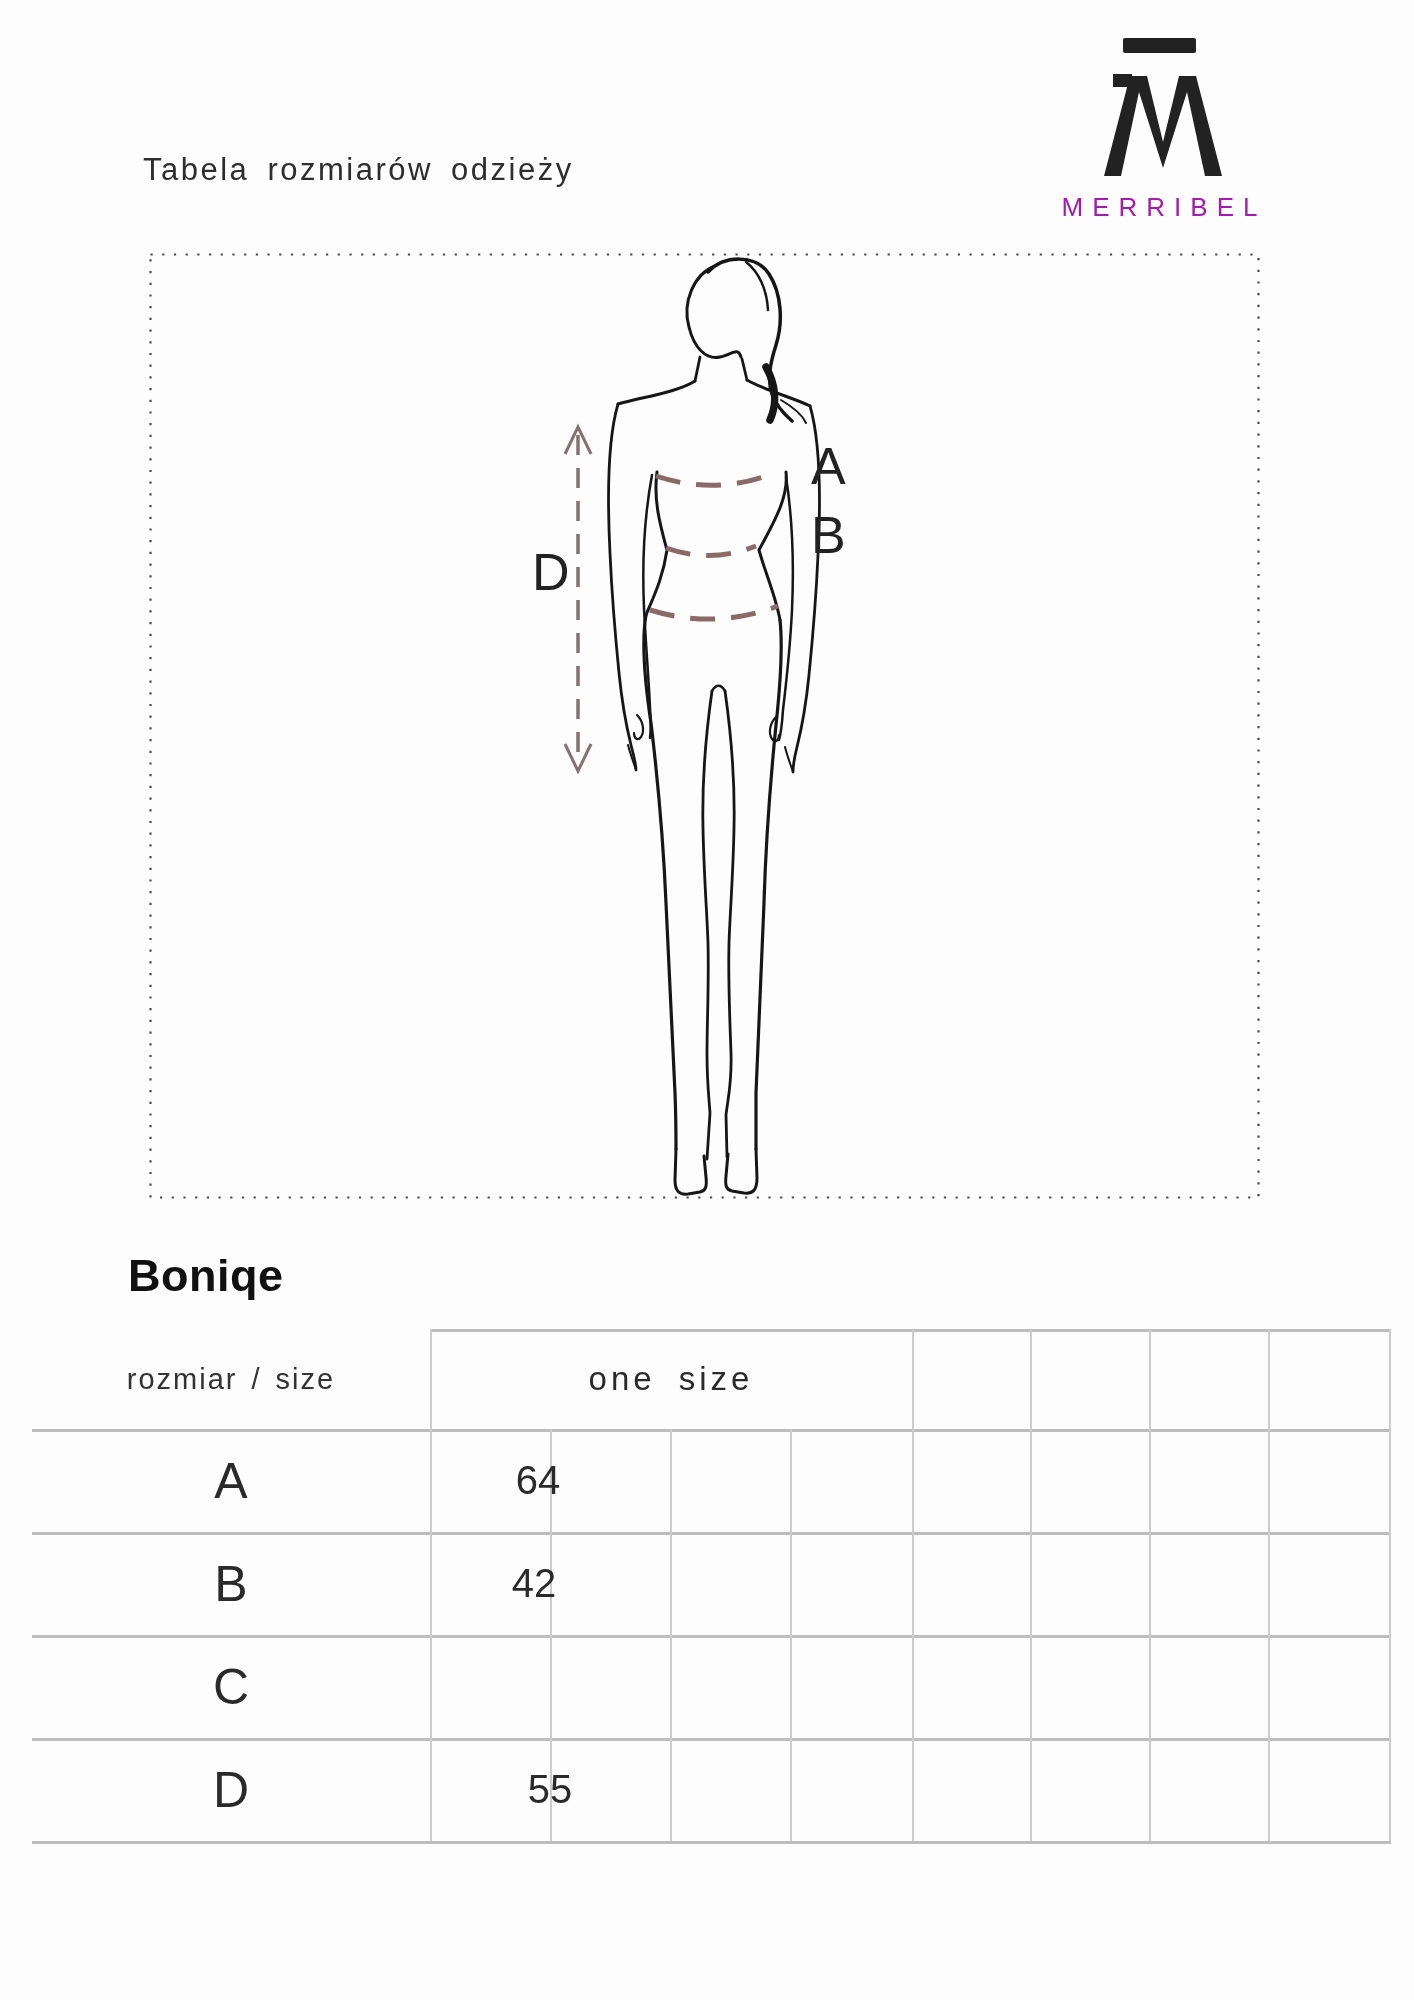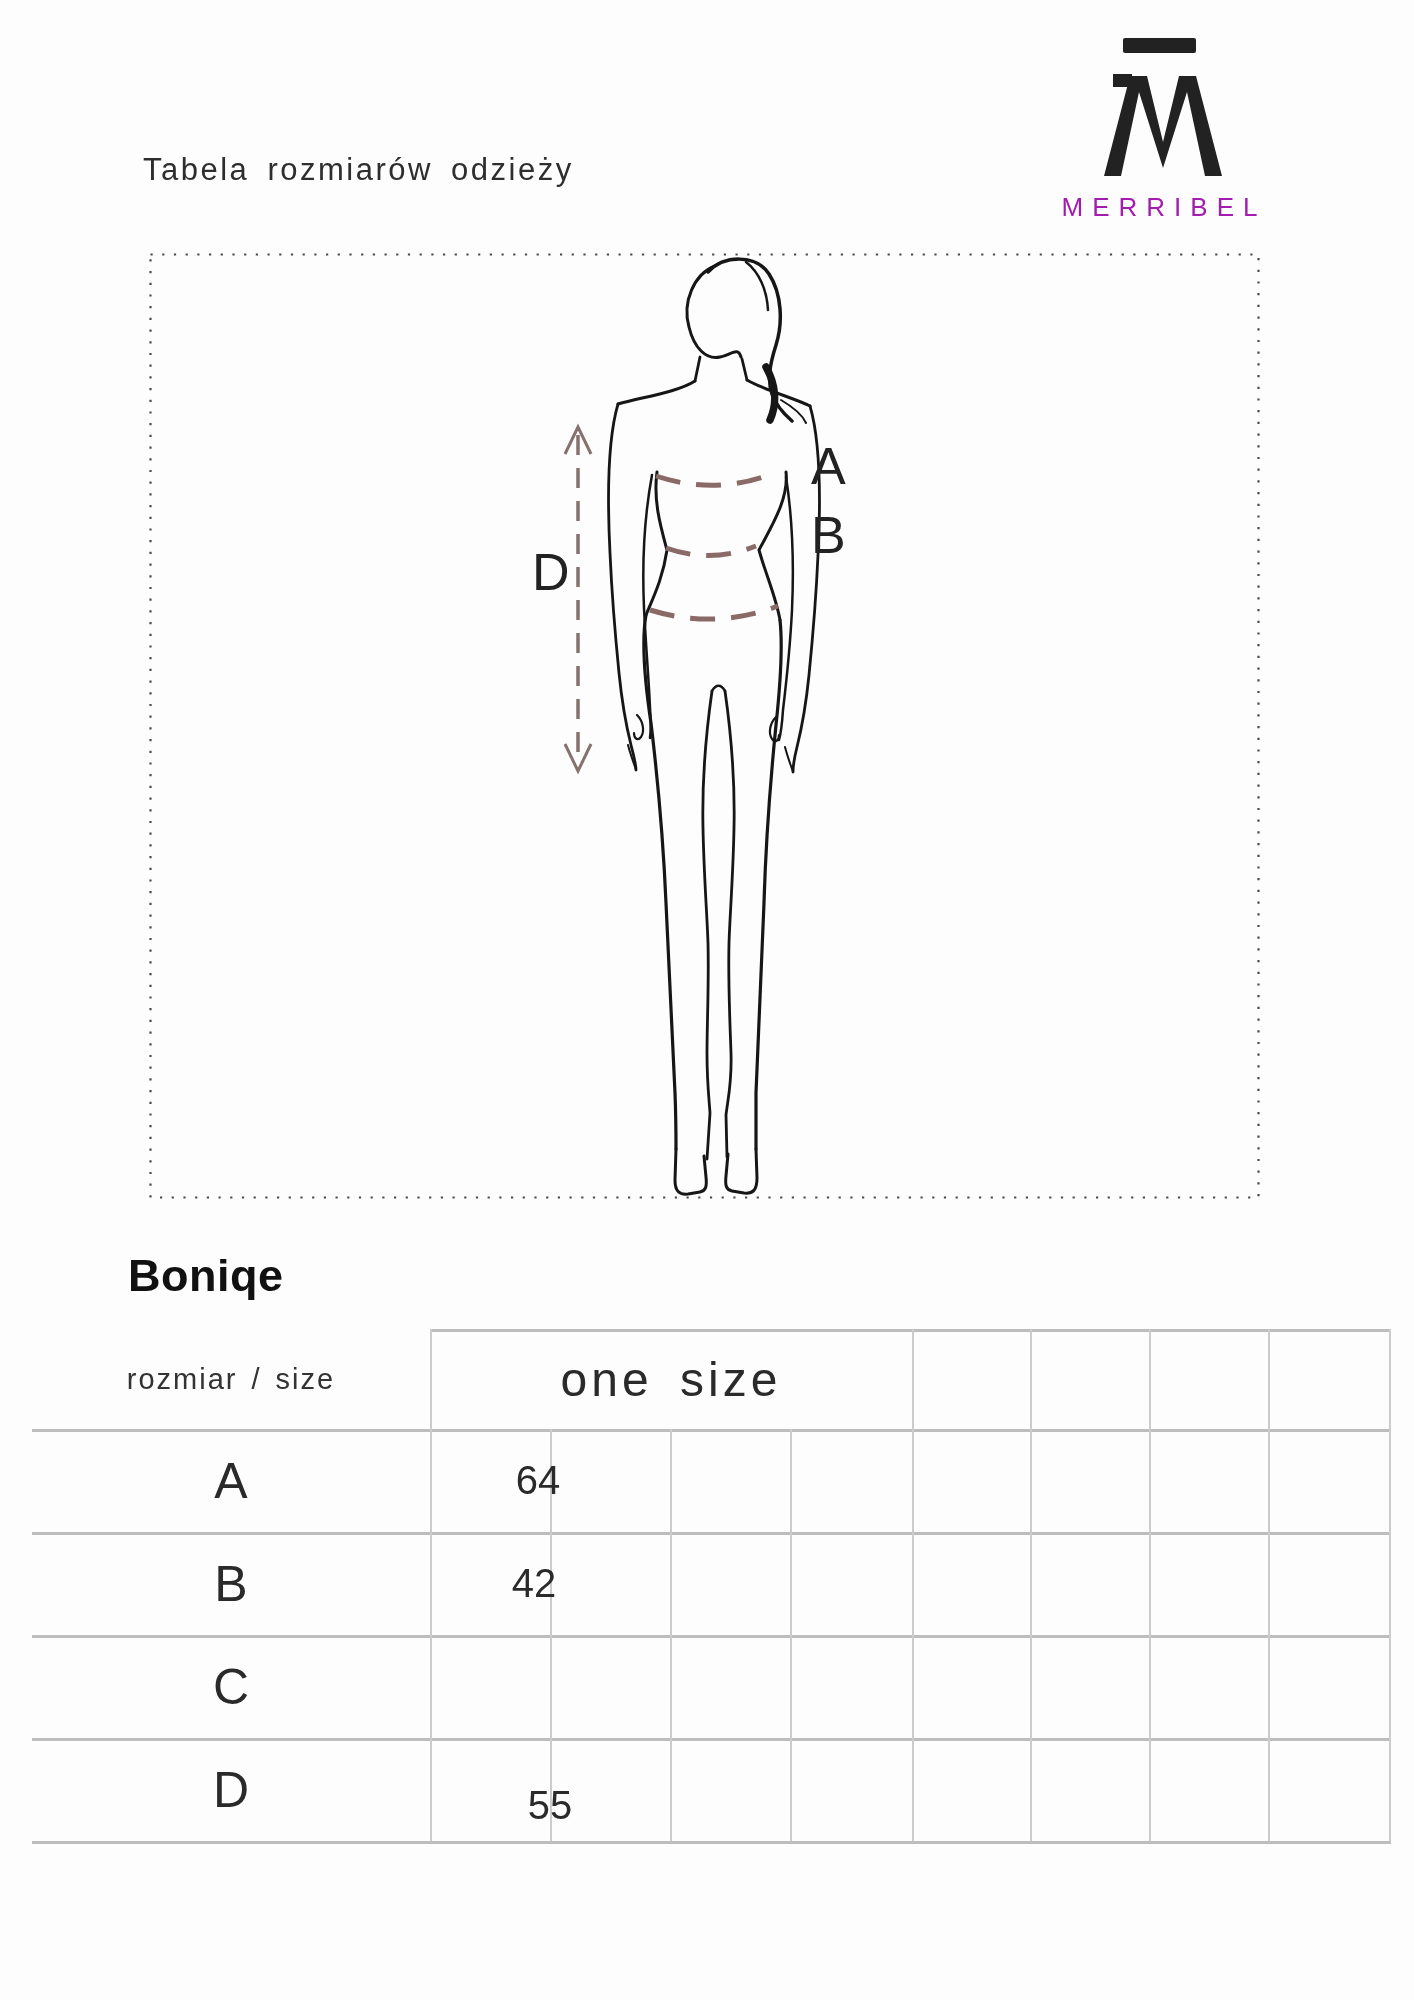--- a/index.html
+++ b/index.html
@@ -20,21 +20,21 @@
   .diagram text{font-family:"Liberation Sans", sans-serif;fill:#222;}
   
   .product-title{position:absolute;left:120px;top:1250px;font-size:45px;font-weight:bold;color:#111;
     letter-spacing:0.5px;margin-left:8px;}
   
   .size-table{position:absolute;left:32px;top:1329px;width:1359px;height:515px;}
   .hline{position:absolute;height:3px;background:#bdbdbd;}
   .vline{position:absolute;width:2px;background:#cccccc;}
   .cell{position:absolute;display:flex;align-items:center;justify-content:center;color:#2a2a2a;}
   .corner-label{font-size:29px;letter-spacing:2px;word-spacing:4px;color:#333;}
-  .size-header{font-size:48px;letter-spacing:4px;word-spacing:10px;border-radius:9px;}
+  .size-header{font-size:33px;letter-spacing:4px;word-spacing:10px;border-radius:9px;}
   .row-label{font-size:50px;}
   .row-value{font-size:40px;padding-left:48px;}
 </style>
 </head>
 <body>
 
 <div class="page">
 
   <div class="titles">
     <div>Tabela rozmiarów odzieży</div>
@@ -137,16 +137,16 @@
     <div class="cell row-label" style="left:0;top:100px;width:398px;height:103px;">A</div>
     <div class="cell row-value" style="left:398px;top:100px;width:120px;height:103px;">64</div>
 
     <div class="cell row-label" style="left:0;top:203px;width:398px;height:103px;">B</div>
     <div class="cell row-value" style="left:394px;top:203px;width:120px;height:103px;">42</div>
 
     <div class="cell row-label" style="left:0;top:306px;width:398px;height:103px;">C</div>
     <div class="cell row-value" style="left:398px;top:306px;width:120px;height:103px;"></div>
 
     <div class="cell row-label" style="left:0;top:409px;width:398px;height:103px;">D</div>
-    <div class="cell row-value" style="left:398px;top:425px;width:144px;height:103px;">55</div>
+    <div class="cell row-value" style="left:398px;top:409px;width:144px;height:103px;">55</div>
   </div>
 
 </div>
 
 </body></html>

